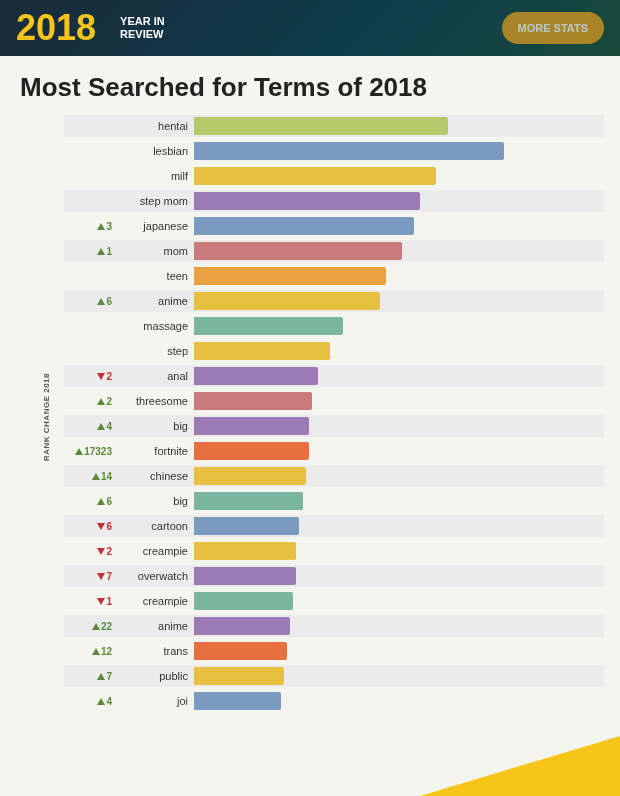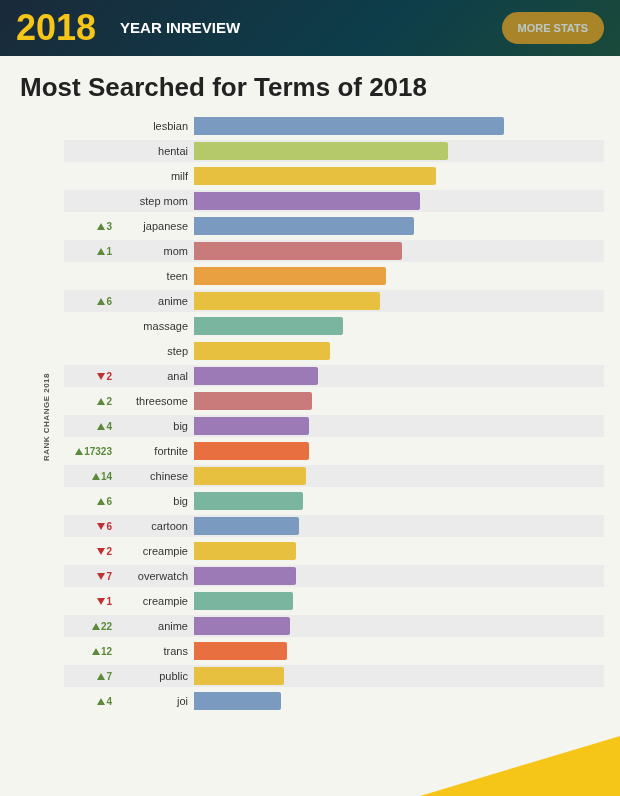--- a/index.html
+++ b/index.html
@@ -28,22 +28,22 @@
 
     .logo-year {
       font-size: 36px;
       font-weight: 900;
       color: #f5c518;
       line-height: 1;
     }
 
     .logo-text {
       display: flex;
-      flex-direction: row;
-      font-size: 15px;
+      flex-direction: column;
+      font-size: 11px;
       font-weight: 700;
       color: white;
       text-transform: uppercase;
       line-height: 1.2;
       justify-content: center;
     }
 
     .logo-btn {
       background: #e8a020;
       color: white;
@@ -197,32 +197,32 @@
     </div>
   </div>
   <div class="logo-btn">MORE STATS</div>
 </div>
 
 <div class="main-title">Most Searched for Terms of 2018</div>
 
 <div class="chart-container">
   <div class="y-axis-label">RANK CHANGE 2018</div>
   <div class="chart-inner" id="chart-inner">
+      <div class="bar-row bg-stripe">
+        <div class="rank-change"></div>
+        <div class="term-label">hentai</div>
+        <div class="bar-area">
+          <div class="bar c1" style="width: 254px;"></div>
+        </div>
+      </div>
       <div class="bar-row">
         <div class="rank-change"></div>
         <div class="term-label">lesbian</div>
         <div class="bar-area">
           <div class="bar c0" style="width: 310px;"></div>
-        </div>
-      </div>
-      <div class="bar-row bg-stripe">
-        <div class="rank-change"></div>
-        <div class="term-label">hentai</div>
-        <div class="bar-area">
-          <div class="bar c1" style="width: 254px;"></div>
         </div>
       </div>
       <div class="bar-row">
         <div class="rank-change"></div>
         <div class="term-label">milf</div>
         <div class="bar-area">
           <div class="bar c2" style="width: 242px;"></div>
         </div>
       </div>
       <div class="bar-row bg-stripe">

